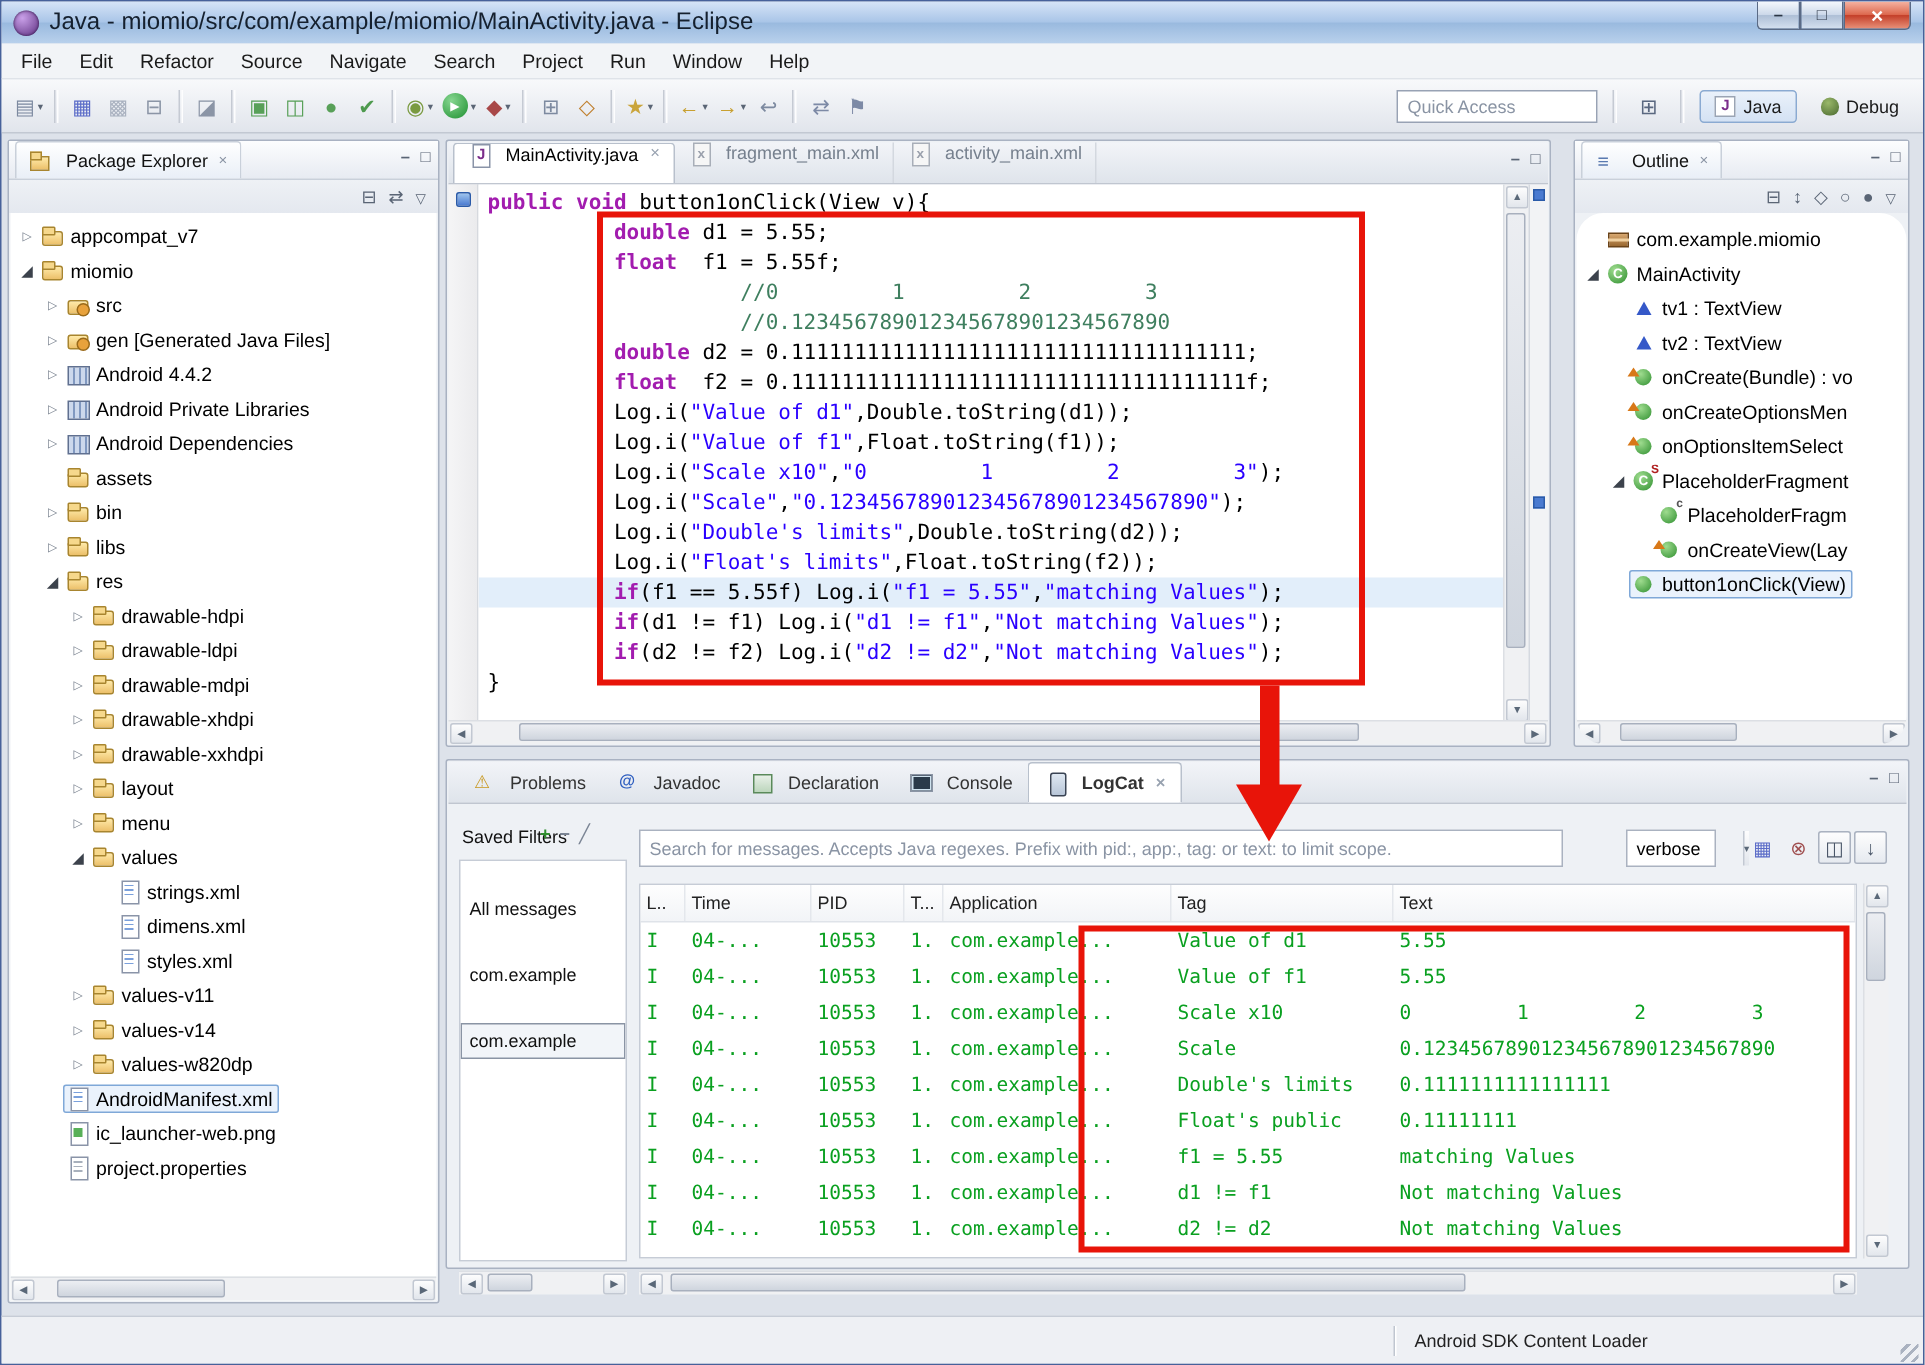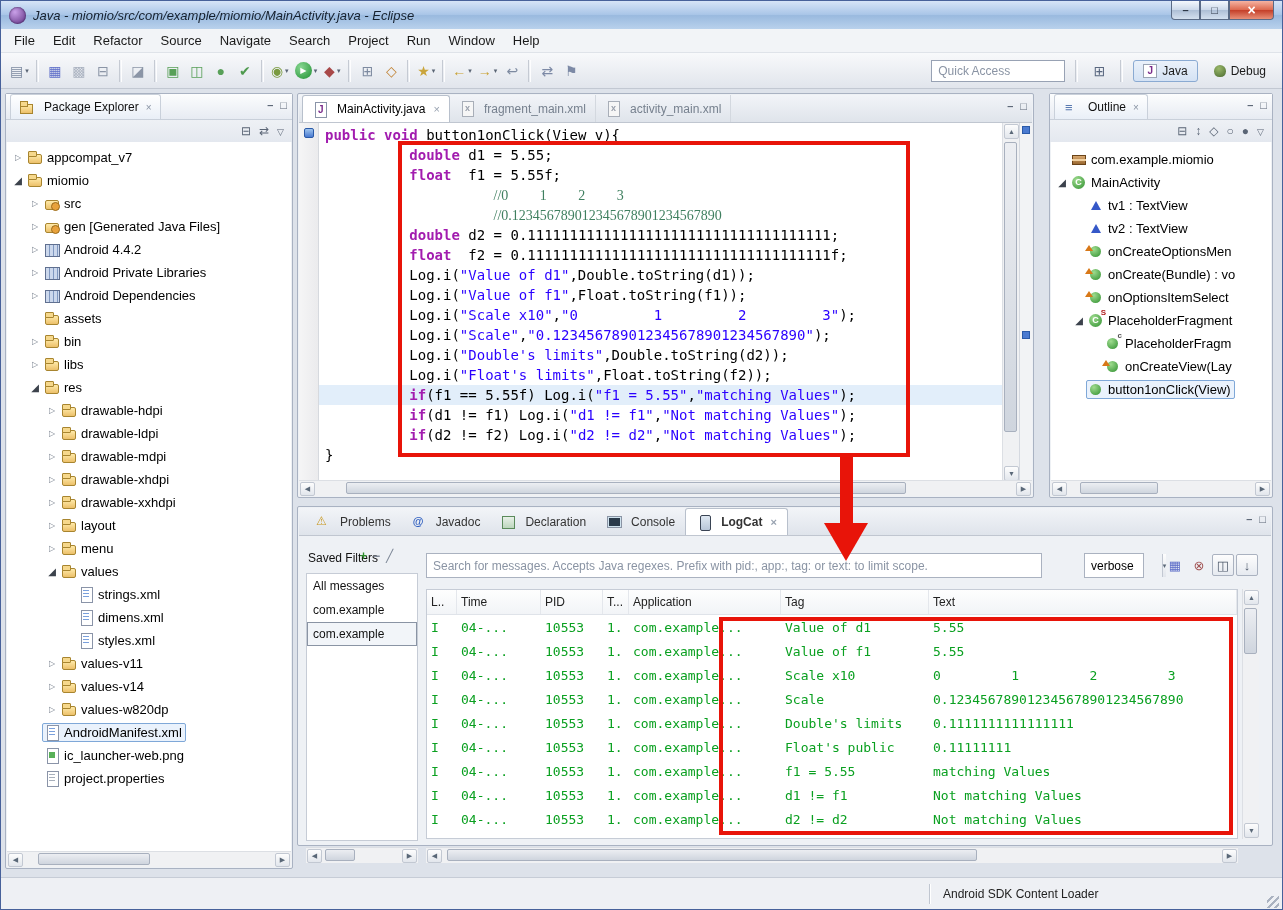--- a/index.html
+++ b/index.html
@@ -3,21 +3,21 @@
 <meta charset="utf-8">
 <style>
 *{box-sizing:border-box;margin:0;padding:0;}
 html,body{width:1283px;height:910px;overflow:hidden;}
 body{font-family:"Liberation Sans",sans-serif;background:#8a8f99;}
 #win{position:relative;width:1283px;height:910px;background:#dde2ea;border:1px solid #47619a;overflow:hidden;}
 
 
 .titlebar{position:absolute;left:0;top:0;width:100%;height:28px;background:linear-gradient(#d6e4f7,#aac6e8 48%,#9abadf 52%,#b9d1ec);display:flex;align-items:center;padding:0 8px;}
 .app-icon{width:17px;height:17px;border-radius:50%;background:radial-gradient(circle at 35% 30%,#c9a0e8,#5b2d7e);margin-right:7px;flex:none;box-shadow:inset 0 0 2px #2a1040;}
-.title{font-size:13px;color:#15202e;white-space:nowrap;font-style:italic;}
+.title{font-size:16px;color:#15202e;white-space:nowrap;}
 .winbtns{position:absolute;right:8px;top:0;display:flex;}
 .wbtn{width:29px;height:19px;display:flex;align-items:center;justify-content:center;font-size:11px;color:#2a3545;background:linear-gradient(#f4f8fd,#cdd9ea 48%,#aebfd6 52%,#d4e0ef);border:1px solid #5a6a85;border-top:none;}
 .wbtn.first{border-bottom-left-radius:4px;}
 .wbtn.close{width:45px;background:linear-gradient(#f5b3a2,#dd6a50 48%,#c4402a 52%,#e89078);color:#fff;font-weight:bold;border-bottom-right-radius:4px;}
 .wbtn.min::before{content:"–";font-weight:bold;}
 .wbtn.max::before{content:"□";}
 .wbtn.close::before{content:"×";font-size:14px;}
 
 
 .menubar{position:absolute;left:0;top:28px;width:100%;height:24px;background:#f2f4f7;border-bottom:1px solid #dfe3e9;display:flex;align-items:center;padding-left:4px;}
@@ -96,31 +96,31 @@
 .ti-pe::after{content:"";position:absolute;left:1px;top:1px;width:6px;height:4px;background:#f6d88c;border:1px solid #a8852f;}
 .ti-outline::before{content:"≡";position:absolute;left:2px;top:0;color:#5a7ab0;font-size:13px;}
 .ti-problems::before{content:"⚠";position:absolute;left:1px;top:0;color:#c89820;font-size:12px;}
 .ti-javadoc::before{content:"@";position:absolute;left:2px;top:1px;color:#2f5fc0;font:bold 11px/13px "Liberation Sans",sans-serif;}
 .ti-declaration::before{content:"";position:absolute;left:2px;top:2px;width:11px;height:11px;background:linear-gradient(#e8f0e8,#bcd6bc);border:1px solid #5a8a5a;}
 .ti-console::before{content:"";position:absolute;left:1px;top:2px;width:13px;height:10px;background:#2a3a4a;border:1px solid #8a94a4;box-shadow:inset 0 0 0 1px #cfe2ee;}
 .ti-logcat::before{content:"";position:absolute;left:4px;top:0;width:9px;height:14px;border:1px solid #3a4454;border-radius:2px;background:linear-gradient(#dfe8f2,#b8c6d8);}
 
 
 .etabs{position:absolute;left:1px;top:1px;right:1px;height:28px;background:linear-gradient(#f2f4f8,#dfe4eb);border-bottom:1px solid #c0c6d0;display:flex;align-items:flex-end;padding-left:3px;}
-.etab{height:27px;display:flex;align-items:center;gap:5px;padding:0 9px;font-size:12px;color:#76808e;border-right:1px solid #d3d8df;}
+.etab{height:27px;display:flex;gap:5px;padding:0 9px;font-size:12px;color:#76808e;border-right:1px solid #d3d8df;}
 .etab.active{background:#fff;color:#000;border:1px solid #b8c0cc;border-bottom:none;border-top-left-radius:3px;border-top-right-radius:3px;}
 .eclose{font-size:11px;color:#98a2b0;margin-left:3px;}
 .ruler{position:absolute;left:1px;top:29px;width:20px;height:359px;background:linear-gradient(90deg,#f5f5f6,#ebebed);border-right:1px solid #d6d9de;}
 .ruler-mark{position:absolute;left:5px;top:5px;width:10px;height:10px;background:linear-gradient(#9ec4ee,#4a7ad0);border:1px solid #2a5aa8;border-radius:2px;}
 .codewrap{position:absolute;left:21px;top:29px;right:31px;height:359px;background:#fff;overflow:hidden;}
 .cline{white-space:pre;padding-left:6px;height:20px;line-height:20px;font-family:"DejaVu Sans Mono",monospace;font-size:14px;}
 .cline.hl{background:#e2eefa;}
 .t-k{color:#a21caf;font-weight:bold;}
 .t-s{color:#2a00ff;}
-.t-c{color:#3f7f5f;font-family:Liberation Serif, serif;}
+.t-c{color:#3f7f5f;}
 .t-d{color:#000;}
 .overview{position:absolute;right:1px;top:29px;width:13px;height:359px;background:#f2f3f5;border-left:1px solid #d5d9e0;}
 .ov-mark{position:absolute;left:2px;width:8px;height:8px;background:#4a7ad0;border:1px solid #2a5aa8;}
 
 
 .sbv{position:absolute;width:17px;background:#f0f1f3;border-left:1px solid #dcdfe4;}
 .sbh{position:absolute;height:16px;background:#f0f1f3;border-top:1px solid #dcdfe4;display:flex;align-items:center;}
 .sbtn{width:15px;height:14px;flex:none;display:flex;align-items:center;justify-content:center;font-size:7px;color:#5a6878;background:linear-gradient(#fdfdfd,#e2e6ec);border:1px solid #c2c8d2;border-radius:2px;margin:0 1px;}
 .sbtn.v{width:15px;height:15px;margin:1px;}
 .sb-up::before{content:"▲";}
@@ -135,21 +135,21 @@
 
 .sf-title{position:absolute;left:10px;top:44px;font-size:12px;color:#111;}
 .sf-tools{position:absolute;left:62px;top:42px;display:flex;gap:6px;font-size:12px;}
 .fi-add{color:#2f8f2f;font-weight:bold;}
 .fi-add::before{content:"+";}
 .fi-del{color:#7a8494;font-weight:bold;}
 .fi-del::before{content:"−";}
 .fi-edit{color:#7a8494;}
 .fi-edit::before{content:"╱";}
 .filterbox{position:absolute;left:8px;top:66px;width:112px;height:268px;background:#fff;border:1px solid #c6ccd6;overflow:hidden;}
-.frow{height:24px;line-height:22px;font-size:12px;padding:0 5px;color:#111;border:1px solid transparent;white-space:nowrap;overflow:hidden;}
+.frow{height:24px;line-height:22px;font-size:12px;padding:0 5px;color:#111;border:1px solid transparent;white-space:nowrap;overflow:hidden;margin-top:20px;}
 .frow.sel{border:1px solid #8a94a4;background:#f2f5f9;}
 .lc-search{position:absolute;left:128px;top:46px;width:616px;height:25px;border:1px solid #aab2c0;background:#fff;font-size:12px;padding:0 6px;color:#333;font-family:"Liberation Sans",sans-serif;}
 .lc-search::placeholder{color:#8a94a4;}
 .lc-level{position:absolute;left:786px;top:46px;width:60px;height:25px;background:#fff;border:1px solid #aab2c0;display:flex;align-items:center;font-size:12px;gap:28px;}
 .lc-level .lvl{flex:1;padding-left:6px;}
 .lc-level .dda{width:15px;height:100%;border-left:1px solid #c2c8d2;background:linear-gradient(#fdfdfd,#e2e6ec);display:flex;align-items:center;justify-content:center;font-size:7px;color:#5a6878;}
 .lc-act{position:absolute;top:47px;width:22px;height:22px;display:flex;align-items:center;justify-content:center;font-size:13px;}
 .la-save{color:#5b6cc8;}.la-save::before{content:"▦";}
 .la-clear{color:#a05050;}.la-clear::before{content:"⊗";}
 .la-box{border:1px solid #aab2c0;background:linear-gradient(#fdfdfd,#e6eaf0);border-radius:2px;color:#4a5668;}
@@ -607,21 +607,21 @@
       </span>
     </div>
     <div class="viewtools">
       <span class="vt vt-collapse"></span>
       <span class="vt vt-sort"></span>
       <span class="vt vt-fields"></span>
       <span class="vt vt-static"></span>
       <span class="vt vt-public"></span>
       <span class="vt vt-menu"></span>
     </div>
-    <div class="pbody" style="top:48px;bottom:1px;">
+    <div class="pbody" style="top:48px;bottom:1px;border-radius:18px;">
       <div id="ol-tree" style="padding-top:6px;">
           <div class="trow" style="padding-left: 4px;">
             <span class="tarrow"></span>
             <span class="tcnt">
               <span class="ticon ti-pkg"></span>
               <span class="tlbl">com.example.miomio</span>
             </span>
           </div>
           <div class="trow" style="padding-left: 4px;">
             <span class="tarrow exp">◢</span>
@@ -641,28 +641,28 @@
             <span class="tarrow"></span>
             <span class="tcnt">
               <span class="ticon ti-field"></span>
               <span class="tlbl">tv2 : TextView</span>
             </span>
           </div>
           <div class="trow" style="padding-left: 21px;">
             <span class="tarrow"></span>
             <span class="tcnt">
               <span class="ticon ti-method_o"></span>
+              <span class="tlbl">onCreate(Bundle) : vo</span>
+            </span>
+          </div>
+          <div class="trow" style="padding-left: 21px;">
+            <span class="tarrow"></span>
+            <span class="tcnt">
+              <span class="ticon ti-method_o"></span>
               <span class="tlbl">onCreateOptionsMen</span>
-            </span>
-          </div>
-          <div class="trow" style="padding-left: 21px;">
-            <span class="tarrow"></span>
-            <span class="tcnt">
-              <span class="ticon ti-method_o"></span>
-              <span class="tlbl">onCreate(Bundle) : vo</span>
             </span>
           </div>
           <div class="trow" style="padding-left: 21px;">
             <span class="tarrow"></span>
             <span class="tcnt">
               <span class="ticon ti-method_o"></span>
               <span class="tlbl">onOptionsItemSelect</span>
             </span>
           </div>
           <div class="trow" style="padding-left: 21px;">

